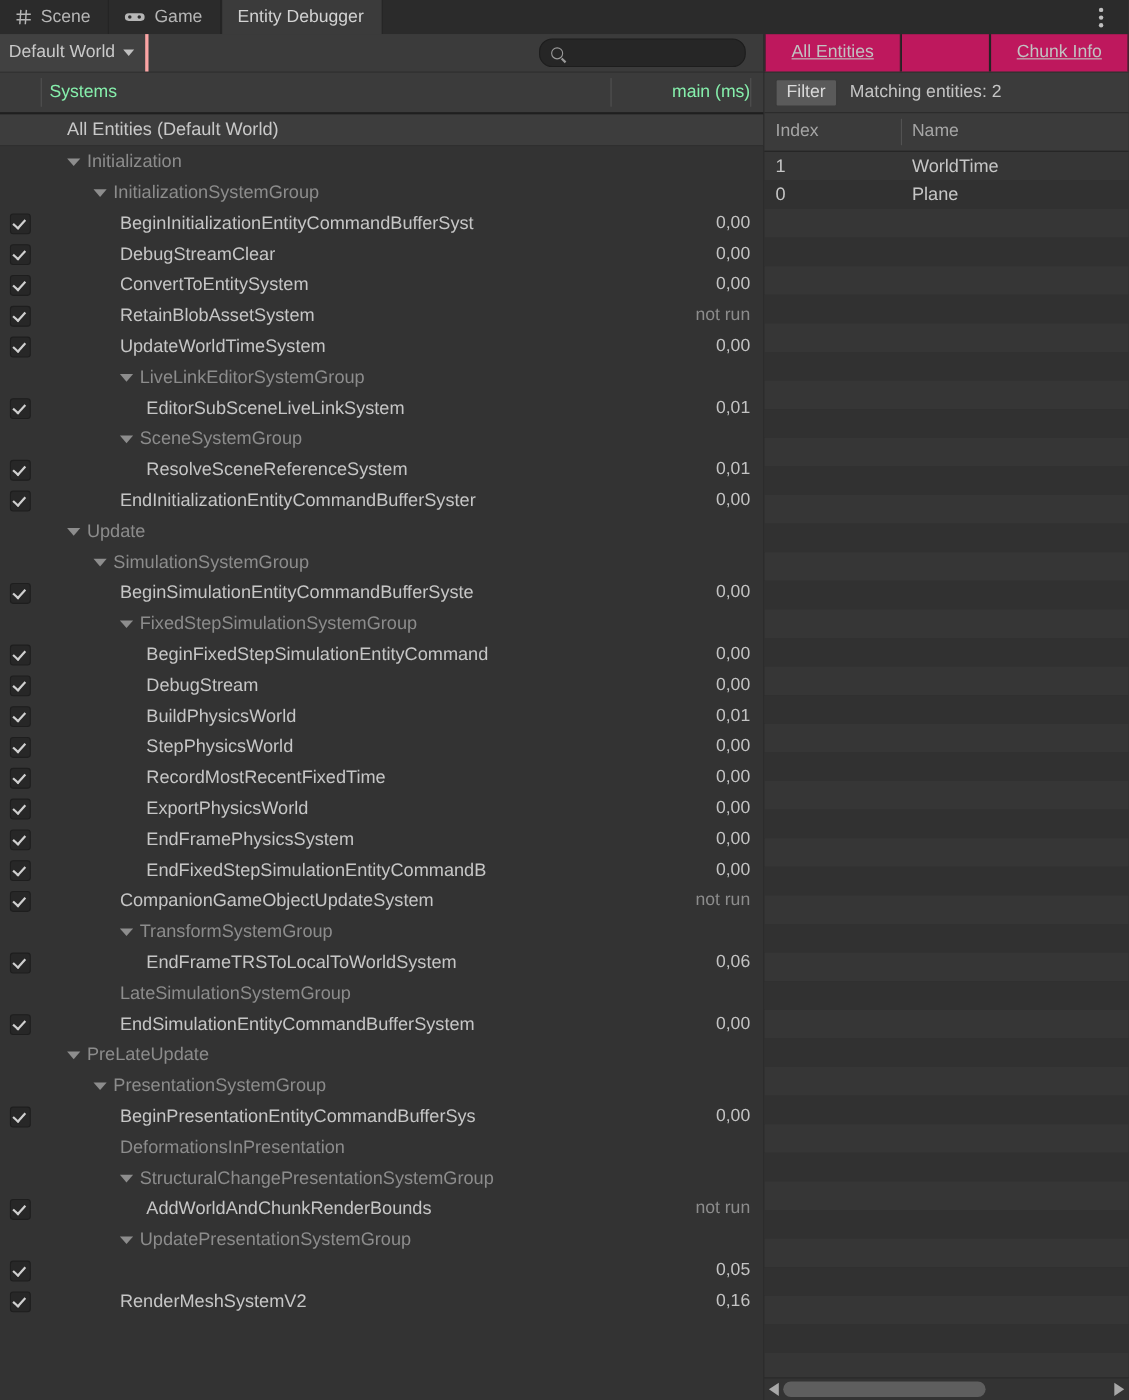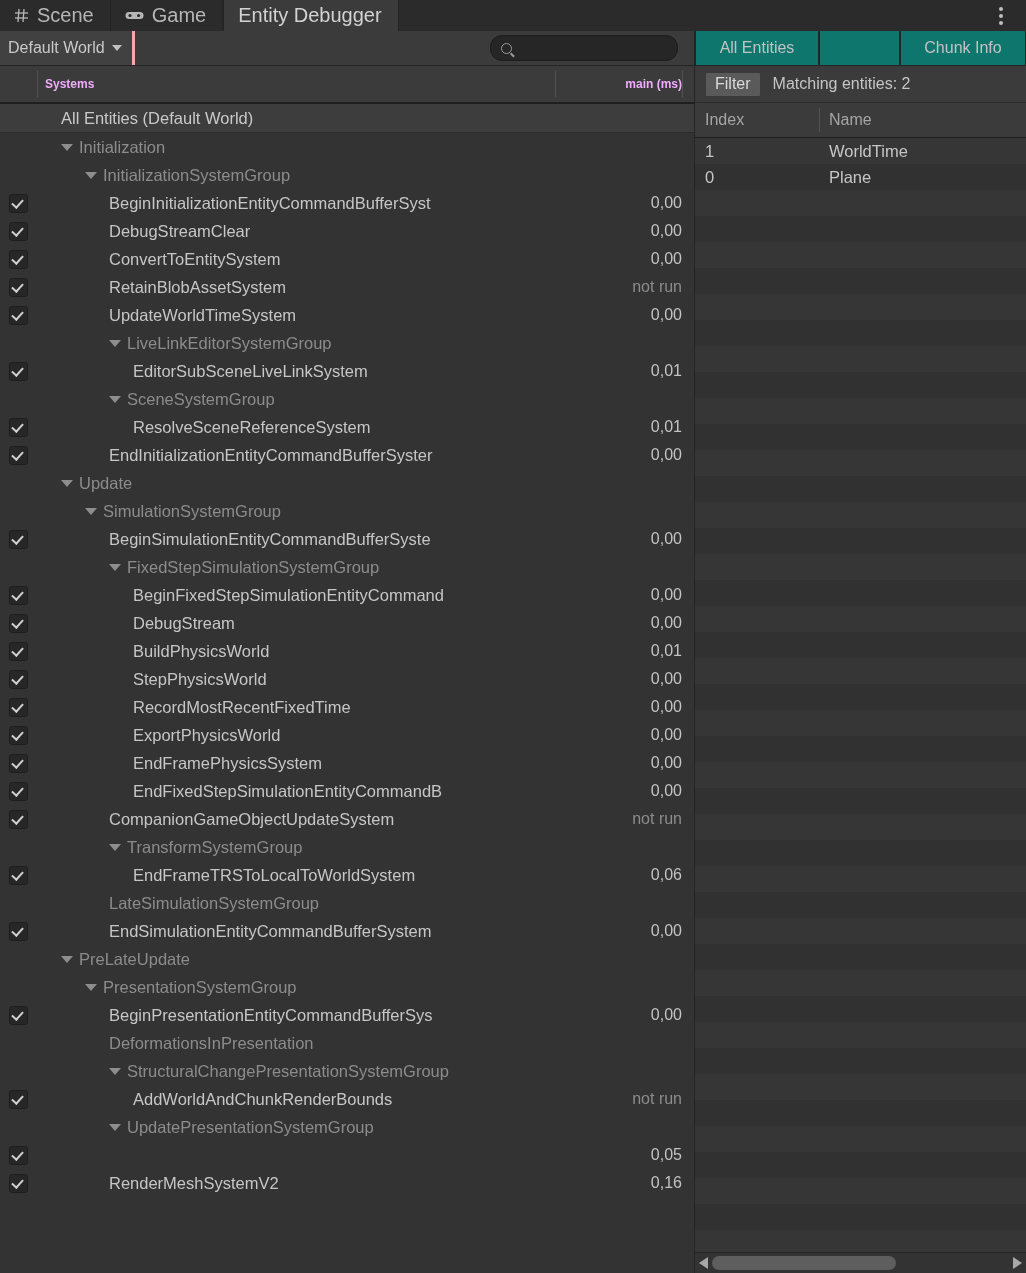--- a/index.html
+++ b/index.html
@@ -27,21 +27,21 @@
     background: #2b2b2b;
     display: flex;
     align-items: stretch;
     flex: 0 0 auto;
   }
   .tab {
     display: flex;
     align-items: center;
     gap: 8px;
     padding: 0 16px 0 14px;
-    font-size: 20px;
+    font-size: 16px;
     color: #b6b6b6;
     background: #2b2b2b;
     border-right: 1px solid #242424;
     user-select: none;
   }
   .tab.active {
     background: #3b3b3b;
     color: #d2d2d2;
     border-right: 1px solid #242424;
     border-left: 1px solid #242424;
@@ -120,24 +120,25 @@
   .tb-right {
     flex: 1;
     display: flex;
     align-items: stretch;
     background: #2f2f2f;
   }
   .seg {
     display: flex; align-items: center; justify-content: center;
     font-size: 16px;
     color: #c2c2c2;
-    background: #0f766e;
+    background: #be185d;
     border-right: 1px solid #242424;
     border-left: 1px solid #242424;
     user-select: none;
+    text-decoration: underline;
   }
   .seg.s1 { width: 122px; }
   .seg.s2 { width: 79px; }
   .seg.s3 { flex: 1; }
 
   
   .main {
     flex: 1;
     display: flex;
     min-height: 0;
@@ -155,23 +156,22 @@
   .sys-header {
     position: relative;
     height: 36px;
     background: #3b3b3b;
     border-bottom: 2px solid #1f1f1f;
     flex: 0 0 auto;
   }
   .sys-header .hcell {
     position: absolute; top: 0; bottom: 0;
     display: flex; align-items: center;
-    font-size: 12px; color: #f0abfc;
+    font-size: 16px; color: #86efac;
     user-select: none;
-    font-weight: bold;
   }
   .sys-header .hsep {
     position: absolute; top: 5px; bottom: 5px;
     width: 1px; background: #525252;
   }
   .sys-list {
     flex: 1;
     overflow: hidden;
     background: #333333;
     position: relative;

